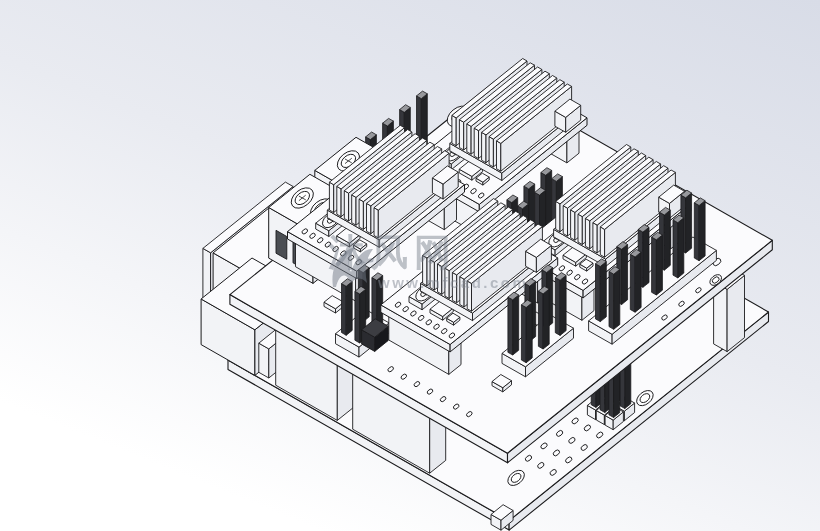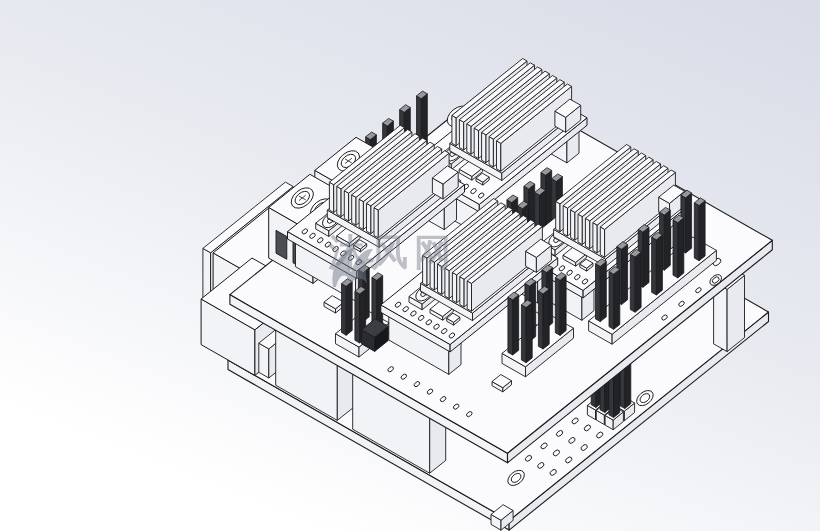--- a/index.html
+++ b/index.html
@@ -551,14 +551,15 @@
 
   <div class="watermark">
     <div class="wm-row">
       <svg class="wm-logo" viewBox="0 0 48 54">
         <path d="M5,49 C2,30 11,13 27,9 C21,19 19,28 23,34 C28,18 37,10 45,11
                  C38,20 36,32 39,45 C33,38 27,40 23,45 C18,33 11,36 8,49 Z
                  M30,22 L46,20 L45,24 L31,26 Z" fill="#737b88"></path>
       </svg>
       <span class="wm-text">沐风网</span>
     </div>
+    <div class="wm-url">www.mfcad.com</div>
   </div>
 </div>
 
 </body></html>

